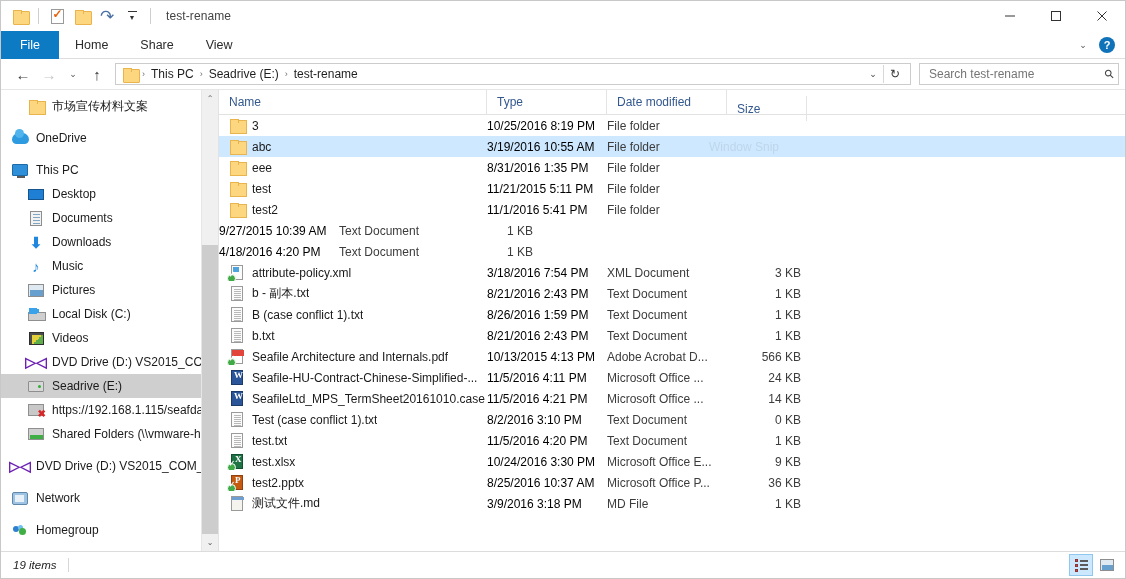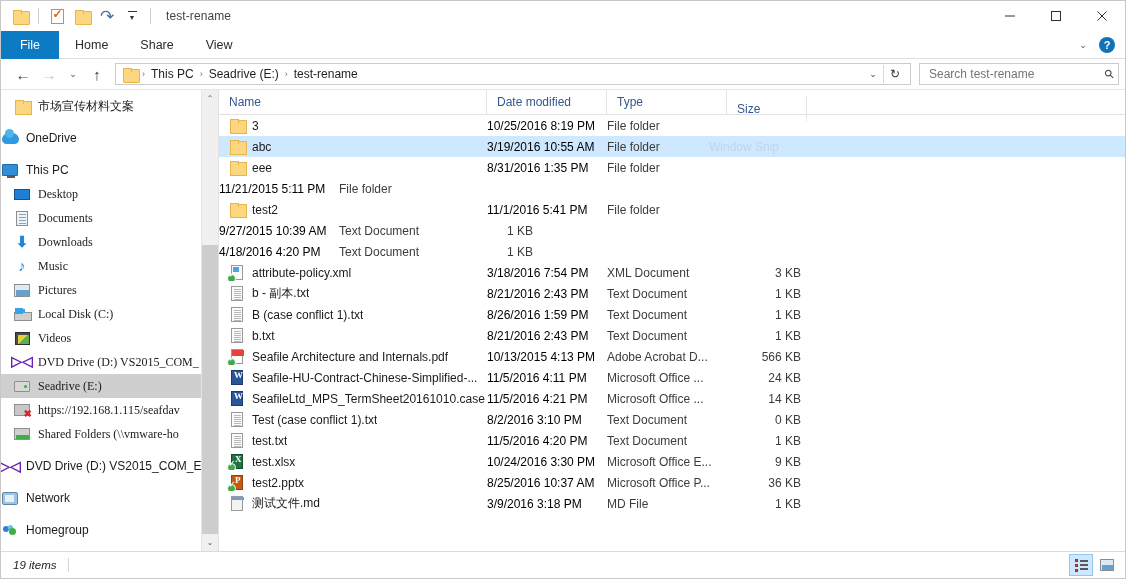--- a/index.html
+++ b/index.html
@@ -260,22 +260,22 @@
     height: 24px;
     display: flex;
     align-items: center;
     font-size: 12px;
     color: #1b1b1b;
     white-space: nowrap;
     overflow: hidden;
     padding-right: 4px;
   }
   .nav-item.selected { background: #cfcfcf; }
-  .nav-item.indent0 { }
-  .nav-item.indent1 { padding-left: 12px; font-family: Liberation Serif, serif; }
+  .nav-item.indent0 { padding-left: 10px; }
+  .nav-item.indent1 { padding-left: 26px; }
   .nav-ico {
     width: 18px; height: 16px;
     margin-right: 7px;
     flex: 0 0 18px;
     display: flex; align-items: center; justify-content: center;
     position: relative;
   }
   .nav-label { overflow: hidden; text-overflow: clip; }
   .nav-gap { height: 8px; }
 
@@ -680,22 +680,22 @@
         <div class="arrow bottom">⌄</div>
       </div>
     </div>
 
     <div class="filepane">
       <div class="col-headers">
         <div class="ch name">
           <span>Name</span>
           <span class="sort-caret">⌃</span>
         </div>
+        <div class="ch type">Type</div>
         <div class="ch date">Date modified</div>
-        <div class="ch type">Type</div>
         <div class="ch size">Size</div>
         <div class="ch blank"></div>
       </div>
       <div class="rows" id="file-rows">
           <div class="row">
             <div class="cell name">
               <span class="fi-ico">
                 <span class="ic-folder"></span>
               </span>
               <span class="f-name">3</span>
@@ -721,20 +721,26 @@
               <span class="fi-ico">
                 <span class="ic-folder"></span>
               </span>
               <span class="f-name">eee</span>
             </div>
             <div class="cell date">8/31/2016 1:35 PM</div>
             <div class="cell type">File folder</div>
             <div class="cell size"></div>
           </div>
           <div class="row">
+            <div class="cell name">
+              <span class="fi-ico">
+                <span class="ic-folder"></span>
+              </span>
+              <span class="f-name">test</span>
+            </div>
             <div class="cell date">11/21/2015 5:11 PM</div>
             <div class="cell type">File folder</div>
             <div class="cell size"></div>
           </div>
           <div class="row">
             <div class="cell name">
               <span class="fi-ico">
                 <span class="ic-folder"></span>
               </span>
               <span class="f-name">test2</span>

